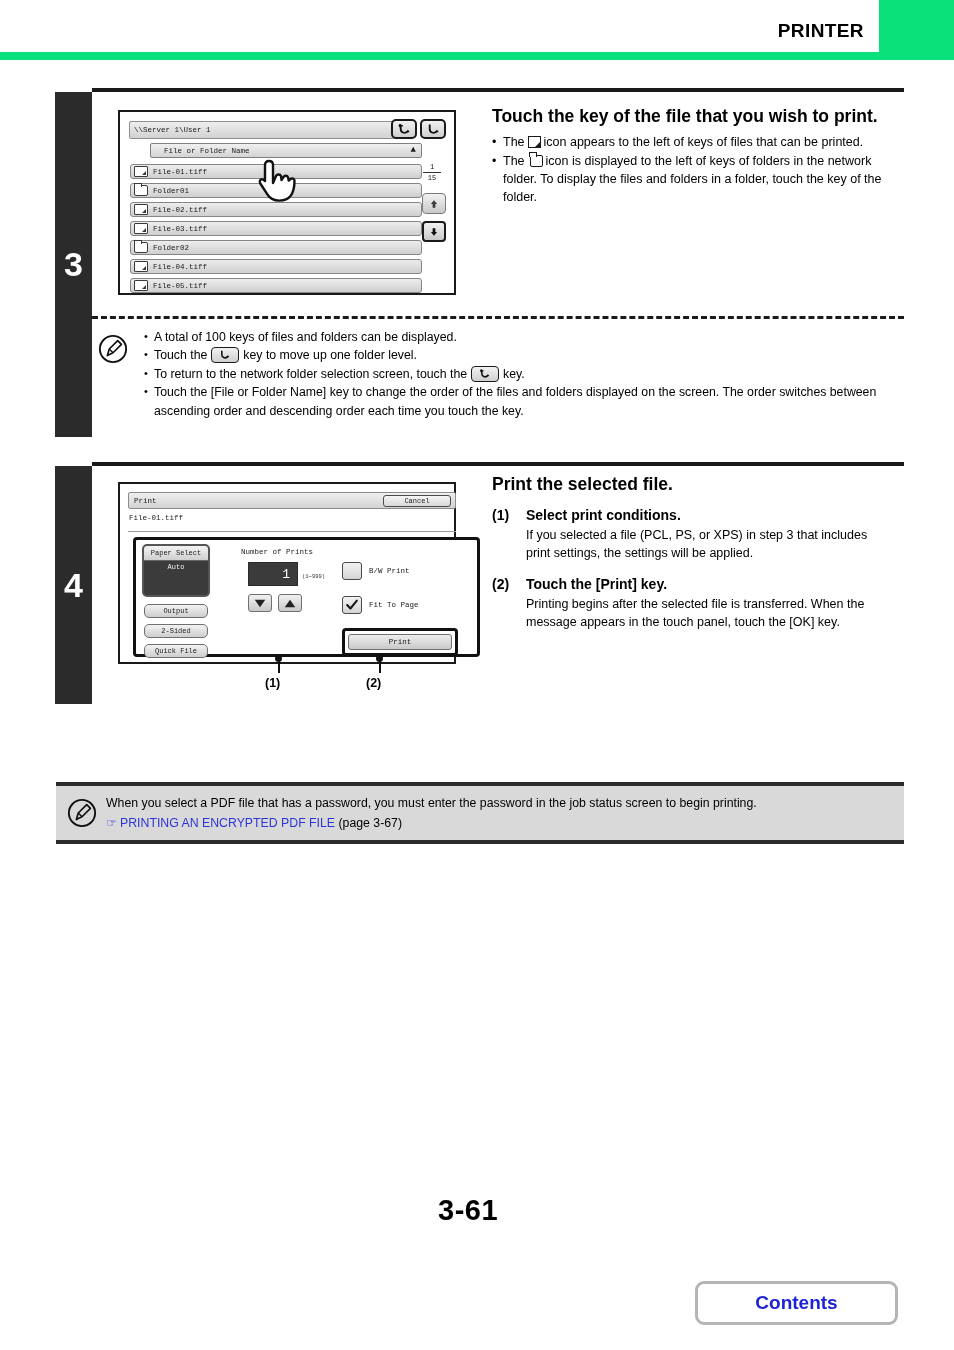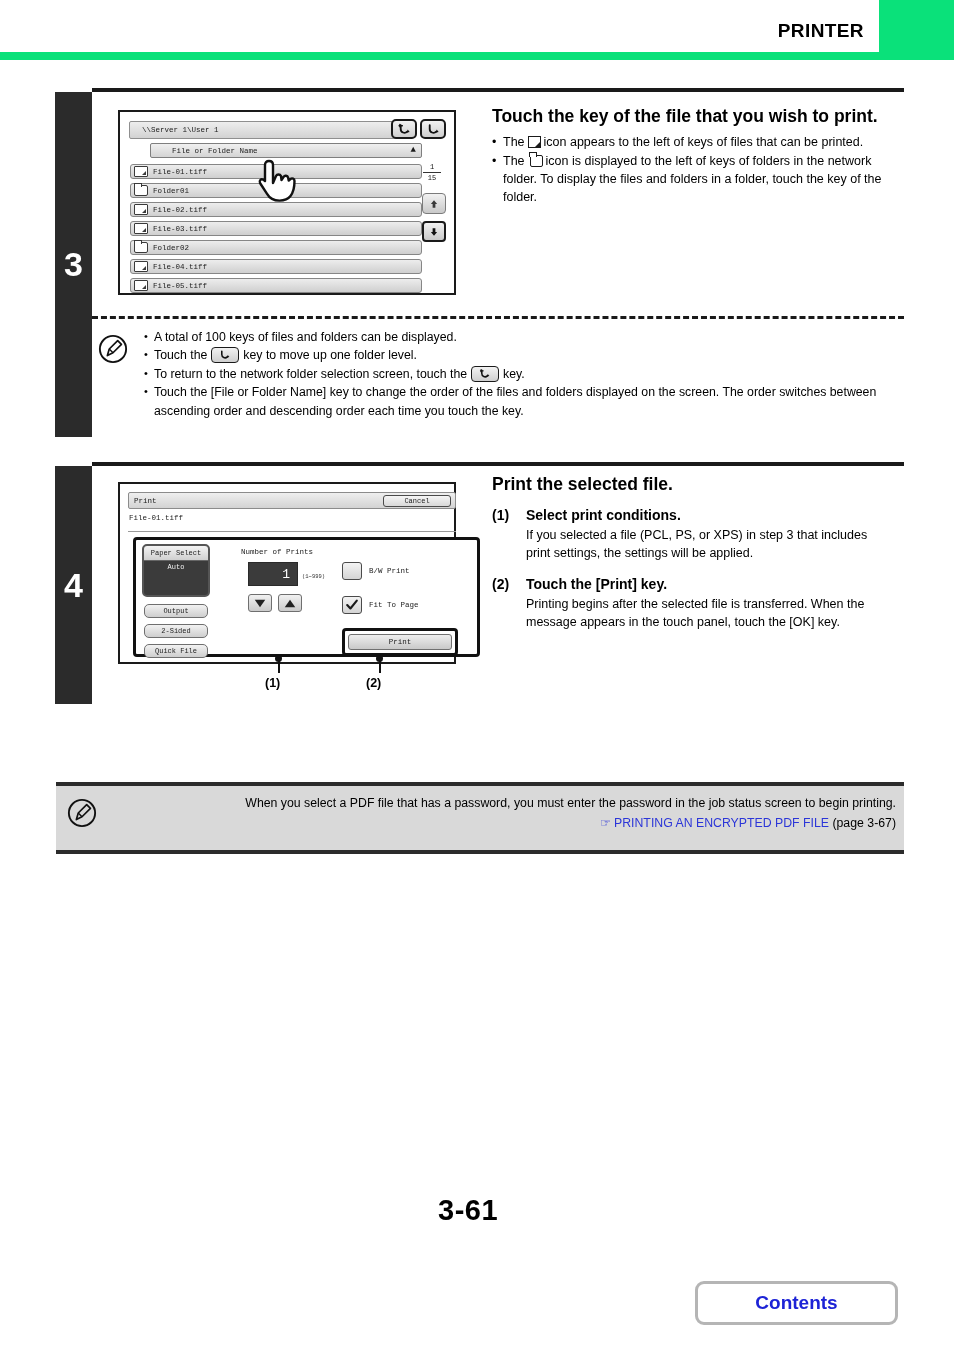--- a/index.html
+++ b/index.html
@@ -46,37 +46,37 @@
     border: 2px solid #1a1a1a;
     font-family: "Liberation Mono", monospace;
   }
   .lcd-inner { position: absolute; inset: 3px; background:#fff; }
 
   
   #lcd3 { left: 118px; top: 110px; width: 338px; height: 185px; }
   .path-bar {
     position: absolute; left: 6px; top: 6px; width: 280px; height: 18px;
     background: linear-gradient(#eee,#d2d2d2); border:1px solid #8f8f8f;
-    font-size: 7.5px; padding-left: 12px; display:flex; align-items:center;
+    font-size: 7.5px; padding-left: 4px; display:flex; align-items:center;
     color:#1b1b1b; border-radius:2px;
   }
   .nav-btn {
     position: absolute; top: 4px; width: 26px; height: 20px;
     border: 2px solid #1a1a1a; border-radius: 5px;
     background: linear-gradient(#f2f2f2,#cfcfcf);
     display:flex; align-items:center; justify-content:center;
   }
   .nav-btn svg { width:13px; height:13px; }
   #navRoot { right: 34px; }
   #navUp   { right: 5px; }
 
   .sort-bar {
     position: absolute; left: 27px; top: 28px; width: 272px; height: 15px;
     background: linear-gradient(#f0f0f0,#d4d4d4); border:1px solid #7f7f7f;
-    border-radius:2px; font-size:7.5px; padding-left:21px;
+    border-radius:2px; font-size:7.5px; padding-left:13px;
     display:flex; align-items:center; color:#1b1b1b;
   }
   .sort-arrow { position:absolute; right:5px; top:2px; font-size:9px; line-height:9px;}
 
   .filerow {
     position: absolute; left: 7px; width: 292px; height: 15px;
     border: 1px solid #868686; border-radius: 3px;
     background: linear-gradient(#ededed,#cfcfcf);
     display:flex; align-items:center; font-size:7.5px; color:#1b1b1b;
   }
@@ -491,21 +491,21 @@
 
     <div style="display:flex;">
       <span style="font-size:14px; font-weight:bold; width:34px; flex:none;">(2)</span>
       <div style="flex:1;">
         <div style="font-size:14px; font-weight:bold; margin-bottom:4px;">Touch the [Print] key.</div>
         <div style="font-size:12.5px; line-height:1.42;">Printing begins after the selected file is transferred. When the message appears in the touch panel, touch the [OK] key.</div>
       </div>
     </div>
   </div>
 
-  <div class="note" style="left:56px; top:782px; width:848px; height:72px; background:#d9d9d9; border-top:4px solid #2b2b2b; border-bottom:4px solid #2b2b2b;text-align:right;">
+  <div class="note" style="left:56px; top:782px; width:848px; height:62px; background:#d9d9d9; border-top:4px solid #2b2b2b; border-bottom:4px solid #2b2b2b;">
     <svg class="note-icon" viewBox="0 0 32 32" style="left:11px; top:12px;">
       <circle cx="16" cy="16" r="14" fill="#d9d9d9" stroke="#111" stroke-width="2"></circle>
       <path d="M10 23 L12 16 L21 7 L25 11 L16 20 Z" fill="#d9d9d9" stroke="#111" stroke-width="1.8" stroke-linejoin="round"></path>
       <path d="M12 16 L16 20" stroke="#111" stroke-width="1.5"></path>
     </svg>
     <div class="note-body" style="left:50px; top:8px; width:790px;">
       <div>When you select a PDF file that has a password, you must enter the password in the job status screen to begin printing.</div>
       <div style="margin-top:2px;">
         <span style="color:#2b35d8; margin-right:3px;">☞</span><a href="#" class="link" style="text-decoration:none;">PRINTING AN ENCRYPTED PDF FILE</a> <span>(page 3-67)</span>
       </div>

